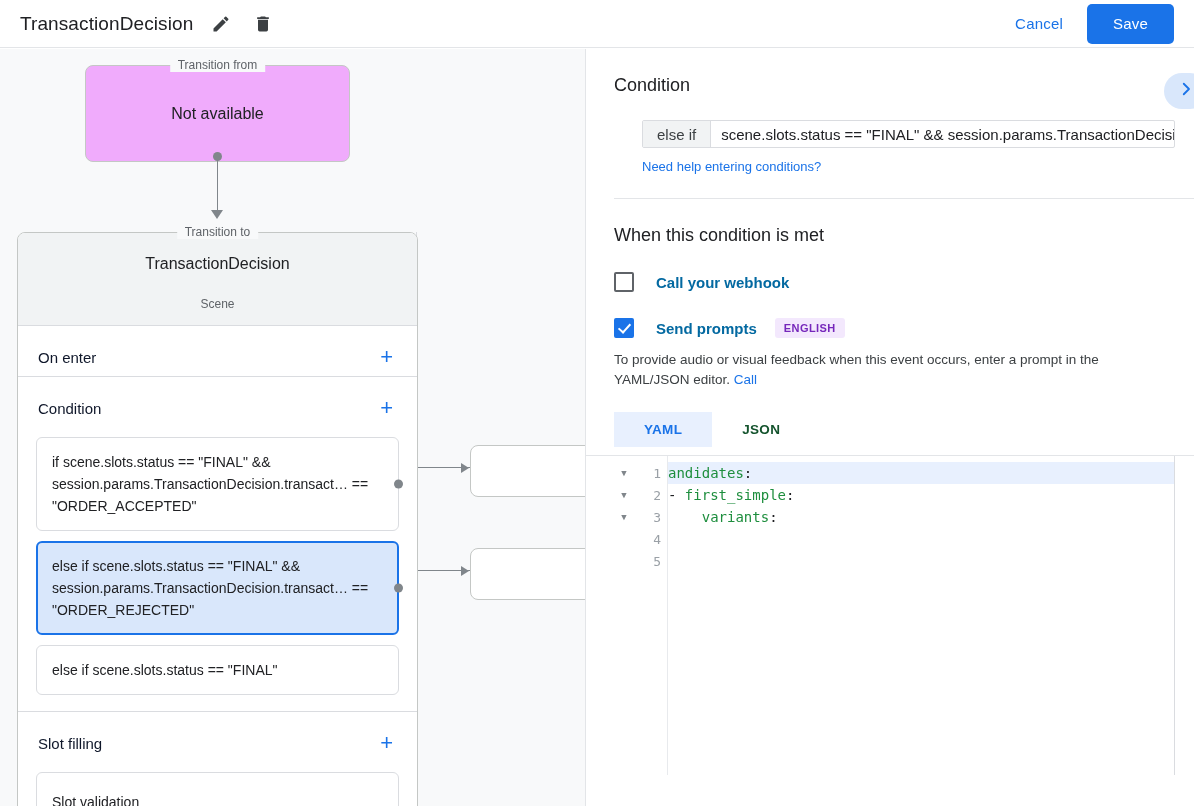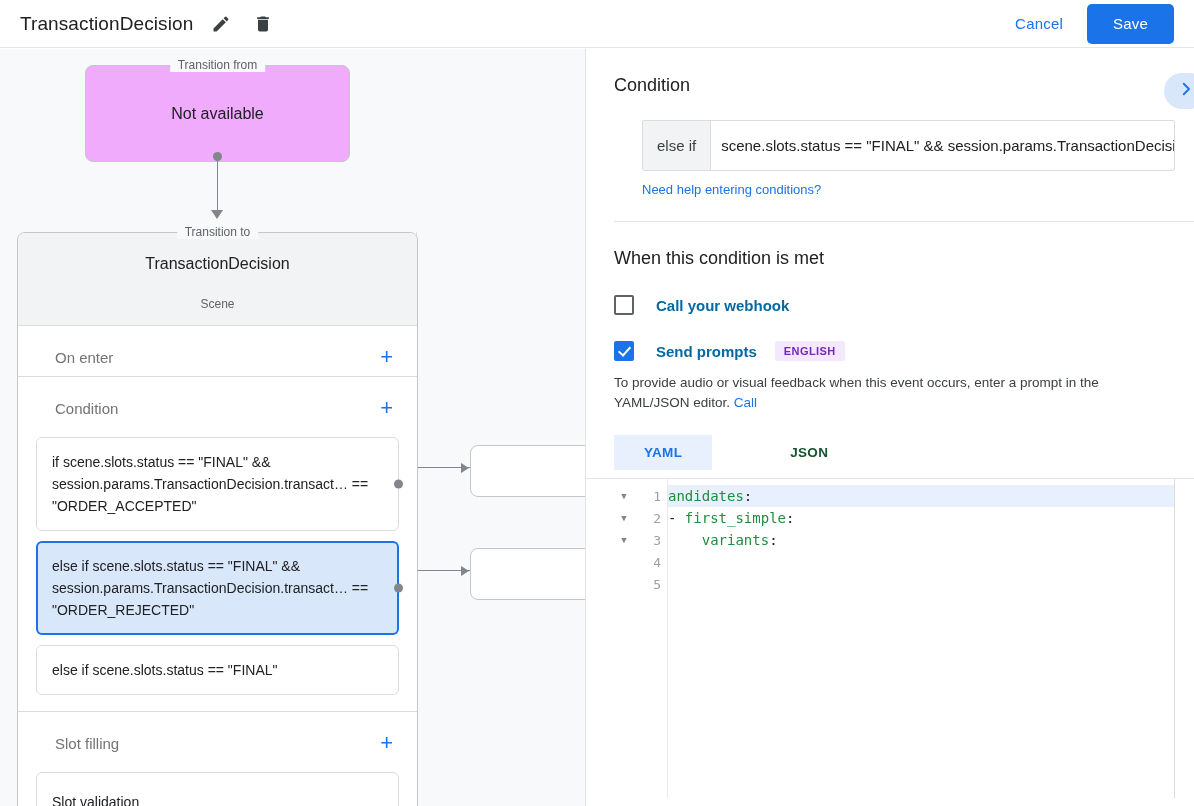--- a/index.html
+++ b/index.html
@@ -142,21 +142,21 @@
   .scene-header .name { font-size: 16px; color: #202124; }
   .scene-header .sub  { font-size: 12px; color: #5f6368; margin-top: 24px; }
 
   .section { border-bottom: 1px solid #dadce0; padding: 0 0 0 0; }
   .section:last-child { border-bottom: none; }
   .section-head {
     display: flex; align-items: center;
     justify-content: space-between;
     padding: 18px 18px 6px 20px;
   }
-  .section-title { font-size: 15px; color: #737373; margin-left: 17px; }
+  .section-title { font-size: 15px; color: #0f172a; }
   .plus-btn {
     color: #1a73e8;
     font-size: 22px; line-height: 1;
     cursor: pointer;
     padding: 2px 6px;
     font-weight: 400;
   }
   .section-body { padding: 0 18px 16px 18px; }
 
   .item-card {
@@ -229,21 +229,21 @@
     width: 44px; height: 36px;
     border-radius: 18px;
     background: #d9e7fb;
     display: flex; align-items: center; justify-content: center;
     cursor: pointer;
   }
 
   .cond-input-row {
     display: flex;
     margin: 24px 19px 0 28px;
-    height: 51px;
+    height: 28px;
     border: 1px solid #dadce0;
     border-radius: 2px;
     overflow: hidden;
     background: #ffffff;
   }
   .cond-prefix {
     background: #f1f3f4;
     border-right: 1px solid #dadce0;
     display: flex; align-items: center;
     padding: 0 14px;
@@ -319,21 +319,21 @@
   .helper-text {
     margin-top: 12px;
     font-size: 13.5px;
     color: #3c4043;
     line-height: 20px;
     max-width: 550px;
   }
   .helper-text a { color: #1a73e8; text-decoration: none; cursor: pointer; }
 
   
-  .tabs { display: flex; margin-top: 22px; gap: 48px; }
+  .tabs { display: flex; margin-top: 22px; }
   .tab {
     padding: 10px 30px;
     font-size: 13.5px;
     font-weight: bold;
     color: #14532d;
     cursor: pointer;
     letter-spacing: .3px;
   }
   .tab.active { background: #e8f0fe; color: #1a73e8; }
 

